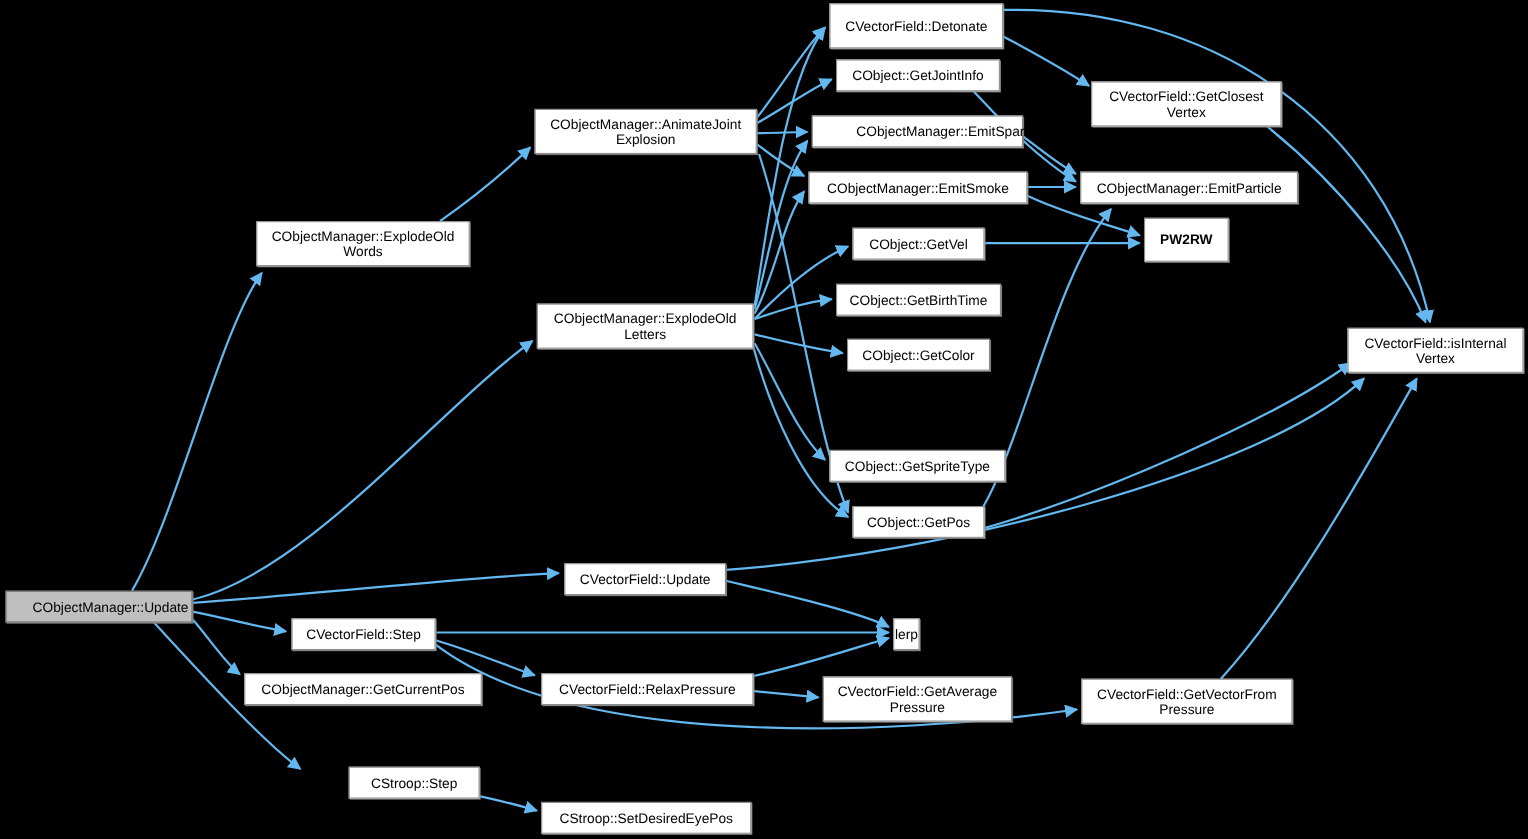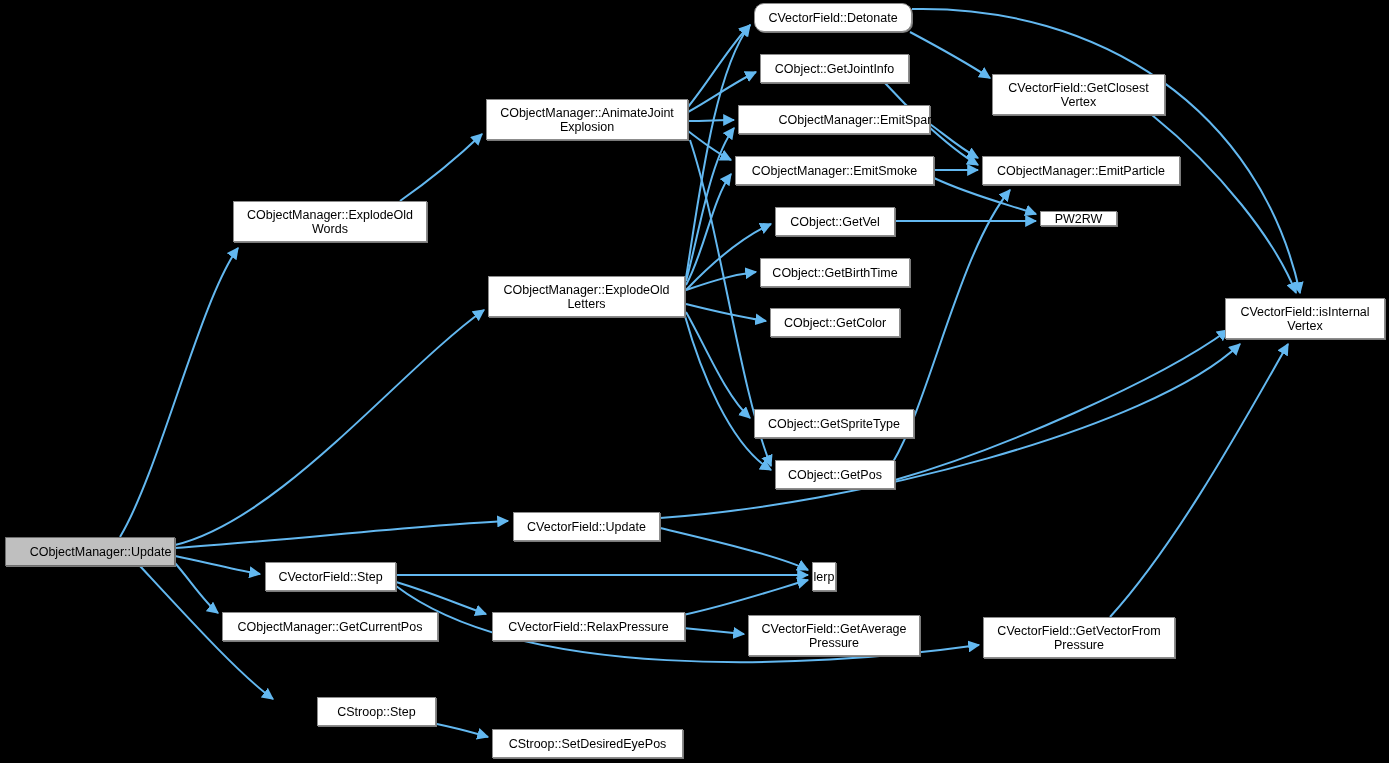--- a/index.html
+++ b/index.html
@@ -87,33 +87,33 @@
       </g>
   </svg>
   <div id="node-layer">
       <div class="node root" style="left: 5px; top: 537px; width: 170px; height: 29px; padding-left: 21px;"><span class="lbl">CObjectManager::Update</span></div>
       <div class="node" style="left: 233px; top: 201px; width: 194px; height: 41px;"><span class="lbl">CObjectManager::ExplodeOld
 Words</span></div>
       <div class="node" style="left: 486px; top: 99px; width: 202px; height: 41px;"><span class="lbl">CObjectManager::AnimateJoint
 Explosion</span></div>
       <div class="node" style="left: 488px; top: 276px; width: 197px; height: 41px;"><span class="lbl">CObjectManager::ExplodeOld
 Letters</span></div>
-      <div class="node" style="left: 754px; top: 3px; width: 158px; height: 29px; border-radius: 10px;"><span class="lbl">CVectorField::Detonate</span></div>
+      <div class="node" style="left: 754px; top: 3px; width: 158px; height: 41px;"><span class="lbl">CVectorField::Detonate</span></div>
       <div class="node" style="left: 760px; top: 54px; width: 149px; height: 29px;"><span class="lbl">CObject::GetJointInfo</span></div>
       <div class="node" style="left: 738px; top: 105px; width: 192px; height: 29px; padding-left: 48px;"><span class="lbl">CObjectManager::EmitSpark</span></div>
       <div class="node" style="left: 735px; top: 156px; width: 199px; height: 29px;"><span class="lbl">CObjectManager::EmitSmoke</span></div>
       <div class="node" style="left: 775px; top: 207px; width: 120px; height: 29px;"><span class="lbl">CObject::GetVel</span></div>
       <div class="node" style="left: 760px; top: 258px; width: 150px; height: 29px;"><span class="lbl">CObject::GetBirthTime</span></div>
       <div class="node" style="left: 770px; top: 308px; width: 130px; height: 29px; align-items: center;"><span class="lbl">CObject::GetColor</span></div>
       <div class="node" style="left: 754px; top: 409px; width: 160px; height: 29px;"><span class="lbl">CObject::GetSpriteType</span></div>
       <div class="node" style="left: 775px; top: 460px; width: 120px; height: 29px;"><span class="lbl">CObject::GetPos</span></div>
       <div class="node" style="left: 992px; top: 74px; width: 173px; height: 41px;"><span class="lbl">CVectorField::GetClosest
 Vertex</span></div>
       <div class="node" style="left: 982px; top: 156px; width: 198px; height: 29px;"><span class="lbl">CObjectManager::EmitParticle</span></div>
-      <div class="node" style="left: 1040px; top: 211px; width: 77px; height: 15px;"><span class="lbl">PW2RW</span></div>
+      <div class="node" style="left: 1040px; top: 198px; width: 77px; height: 40px; font-weight: bold;"><span class="lbl">PW2RW</span></div>
       <div class="node" style="left: 1225px; top: 298px; width: 160px; height: 41px;"><span class="lbl">CVectorField::isInternal
 Vertex</span></div>
       <div class="node" style="left: 513px; top: 512px; width: 147px; height: 29px;"><span class="lbl">CVectorField::Update</span></div>
       <div class="node" style="left: 265px; top: 562px; width: 131px; height: 29px;"><span class="lbl">CVectorField::Step</span></div>
       <div class="node" style="left: 222px; top: 612px; width: 216px; height: 29px;"><span class="lbl">CObjectManager::GetCurrentPos</span></div>
       <div class="node" style="left: 492px; top: 612px; width: 193px; height: 29px;"><span class="lbl">CVectorField::RelaxPressure</span></div>
       <div class="node" style="left: 812px; top: 562px; width: 24px; height: 29px;"><span class="lbl">lerp</span></div>
       <div class="node" style="left: 748px; top: 615px; width: 172px; height: 41px; justify-content: center;"><span class="lbl">CVectorField::GetAverage
 Pressure</span></div>
       <div class="node" style="left: 983px; top: 617px; width: 192px; height: 41px;"><span class="lbl">CVectorField::GetVectorFrom

